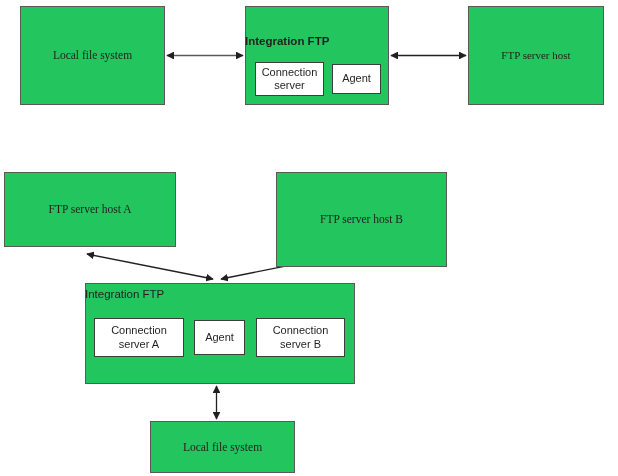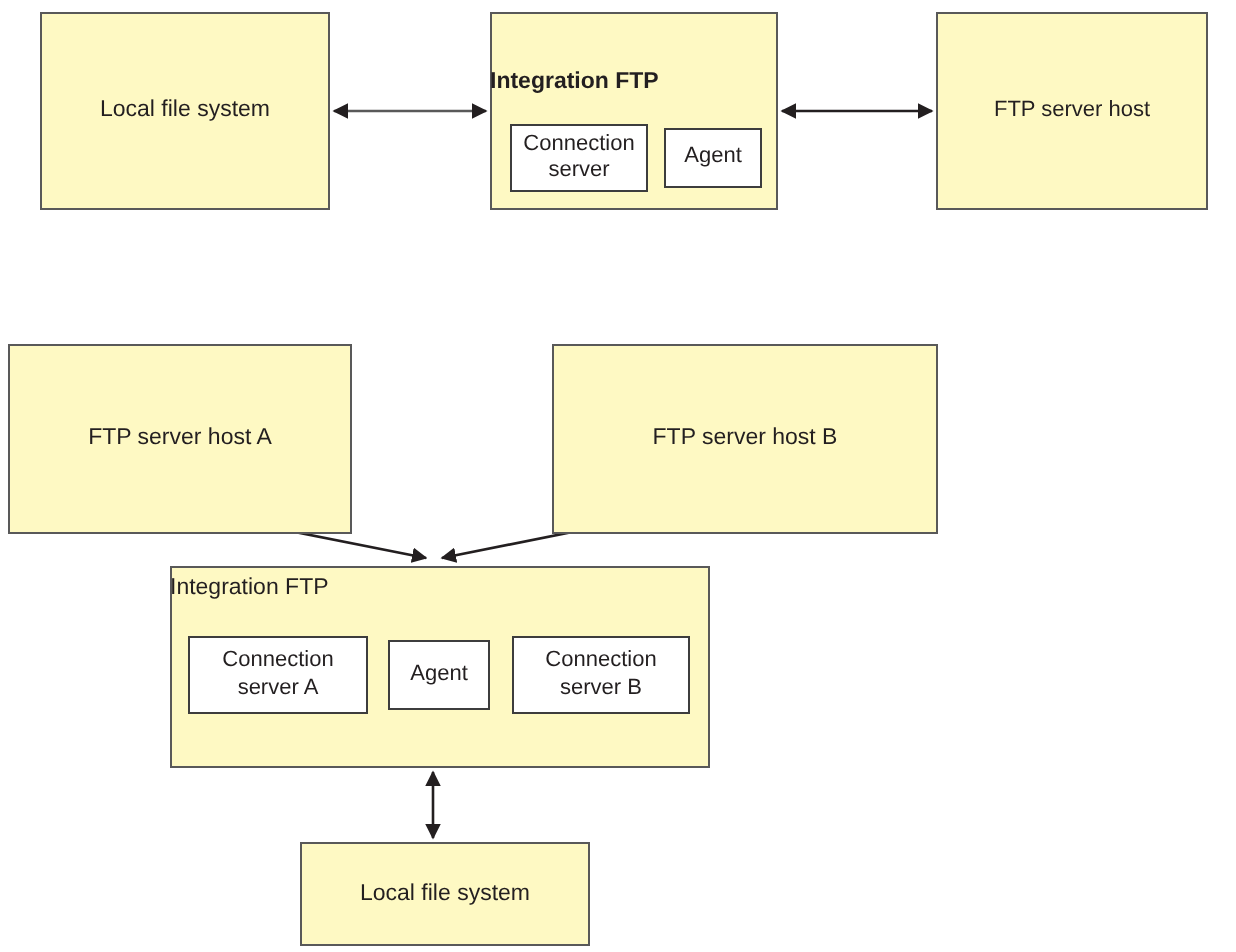--- a/index.html
+++ b/index.html
@@ -19,26 +19,27 @@
     position: absolute;
     left: 0;
     top: 0;
     width: 618px;
     height: 476px;
   }
   .box {
     position: absolute;
     box-sizing: border-box;
     border: 1px solid #595959;
-    background: #fef9c3;
+    background: #22c55e;
     display: flex;
     align-items: center;
     justify-content: center;
     text-align: center;
     line-height: 1.25;
+    font-family: Liberation Serif, serif;
   }
   .inner-box {
     position: absolute;
     box-sizing: border-box;
     border: 1px solid #3d3d3d;
     background: #ffffff;
     display: flex;
     align-items: center;
     justify-content: center;
     text-align: center;
@@ -69,25 +70,25 @@
     left: 332px; top: 64px; width: 49px; height: 30px;
     font-size: 11px;
   }
   #box-ftp-server-host-top {
     left: 468px; top: 6px; width: 136px; height: 99px;
     font-size: 11px;
   }
 
   
   #box-ftp-server-host-a {
-    left: 4px; top: 172px; width: 172px; height: 95px;
+    left: 4px; top: 172px; width: 172px; height: 75px;
     font-size: 11.5px;
   }
   #box-ftp-server-host-b {
-    left: 276px; top: 172px; width: 193px; height: 95px;
+    left: 276px; top: 172px; width: 171px; height: 95px;
     font-size: 11.5px;
   }
   #box-integration-ftp-bottom {
     left: 85px; top: 283px; width: 270px; height: 101px;
   }
   #label-integration-ftp-bottom {
     left: 85px; top: 288px; width: 270px;
     font-size: 11.5px; font-weight: normal;
   }
   #box-connection-object-a {

